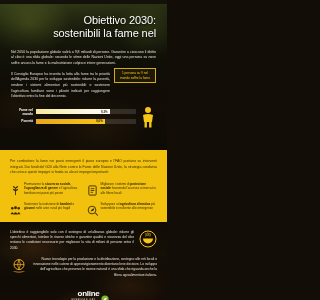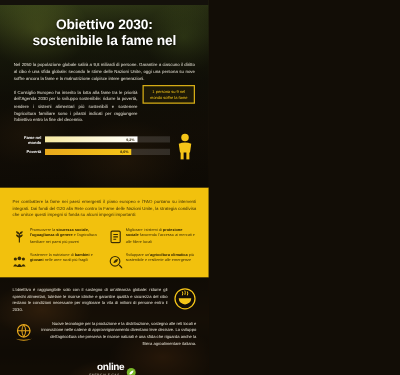--- a/index.html
+++ b/index.html
@@ -33,21 +33,21 @@
       linear-gradient(175deg, #4a5a22 0%, #2c3315 20%, #1a1a0d 48%, #241a0c 74%, #130d06 100%);
   }
   .hero-veil {
     position: absolute; inset: 0;
     background: linear-gradient(180deg, rgba(10,9,4,.30) 0%, rgba(10,9,4,.62) 30%, rgba(12,9,4,.76) 60%, rgba(12,9,4,.80) 100%);
   }
   .hero-inner { position: relative; padding: 14px 11px 0; }
 
   .title {
     color: #ffffff; font-size: 11px; line-height: 1.22;
-    font-weight: 700; text-align: center; letter-spacing: -.1px;
+    font-weight: 400; text-align: right; letter-spacing: -.1px;
     text-shadow: 0 1px 2px rgba(0,0,0,.75);
   }
   .title .ln1 { display: block; }
   .title .ln2 { display: block; }
   .title .ln3 { display: block; }
 
   .lead {
     margin-top: 9px; color: #e6e2d6; font-size: 3.5px; line-height: 1.62;
     text-align: justify;
   }
@@ -142,21 +142,21 @@
 
   <div class="topbar"></div>
 
   <div class="hero">
     <div class="hero-photo"></div>
     <div class="hero-veil"></div>
 
     <div class="hero-inner">
       <div class="title">
         <span class="ln1">Obiettivo 2030:</span>
-        <span class="ln2">sostenibile la fame nel</span>
+        <span class="ln2">sostenibili la fame nel</span>
       </div>
 
       <p class="lead">Nel 2050 la popolazione globale salirà a 9,8 miliardi di persone. Garantire a ciascuno il diritto al cibo è una sfida globale: secondo le stime delle Nazioni Unite, oggi una persona su nove soffre ancora la fame e la malnutrizione colpisce intere generazioni.</p>
 
       <div class="para-row">
         <div class="para-col">
           <p class="para">Il Consiglio Europeo ha inserito la lotta alla fame tra le priorità dell'Agenda 2030 per lo sviluppo sostenibile: ridurre la povertà, rendere i sistemi alimentari più sostenibili e sostenere l'agricoltura familiare sono i pilastri indicati per raggiungere l'obiettivo entro la fine del decennio.</p>
         </div>
         <div class="callout">1 persona su 9 nel mondo soffre la fame</div>
       </div>

